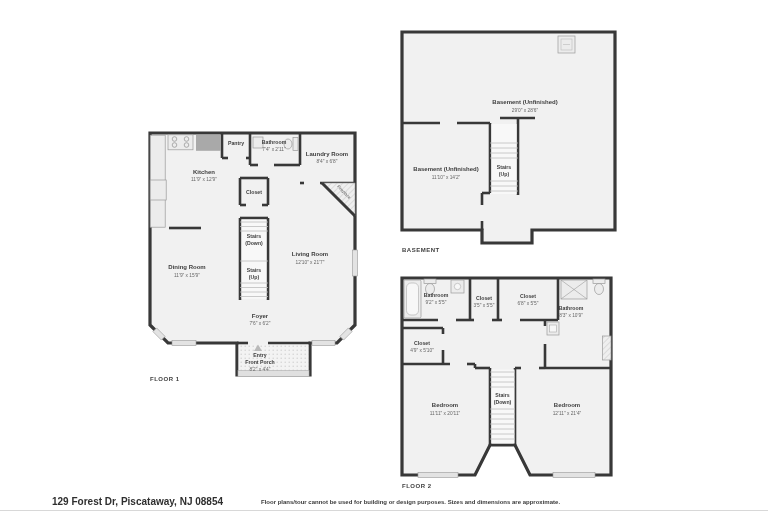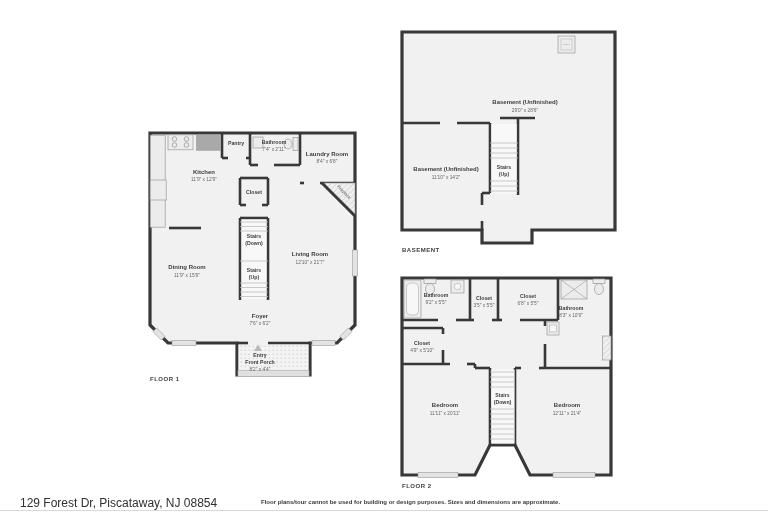--- a/index.html
+++ b/index.html
@@ -11,21 +11,21 @@
   .t2{font-size:4.8px;fill:#666666;}
   .t3{font-weight:700;font-size:5.2px;fill:#3d3d3d;}
   .t4{font-size:4.3px;fill:#5a5a5a;}
   .wall-out{fill:#f1f1f1;stroke:#383838;stroke-width:3.2;stroke-linejoin:miter;}
   .wall-in{stroke:#383838;stroke-width:2.6;stroke-linecap:butt;}
   .tread{stroke:#bcbcbc;stroke-width:0.8;}
   .fix{fill:#ececec;stroke:#9a9a9a;stroke-width:0.7;}
   .fix2{fill:#f7f7f7;stroke:#ababab;stroke-width:0.6;}
   .win{fill:#e3e3e3;stroke:#9a9a9a;stroke-width:0.6;}
   .plan-caption{position:absolute;font-size:6px;font-weight:700;letter-spacing:0.5px;color:#3d3d3d;}
-  .addr{position:absolute;left:20px;top:496px;font-size:12px;font-weight:400;color:#2f2f2f;}
+  .addr{position:absolute;left:52px;top:496px;font-size:10px;font-weight:700;color:#2f2f2f;}
   .disc{position:absolute;left:261px;top:499px;font-size:6px;font-weight:600;color:#3a3a3a;}
   .bottom-line{position:absolute;left:0;top:510px;width:768px;height:1px;background:#d8d8d8;}
 </style>
 </head>
 <body>
 
 <div id="stage">
 
   <svg style="left:140px;top:125px;" width="230" height="265" viewBox="0 0 230 265">
     <defs>

